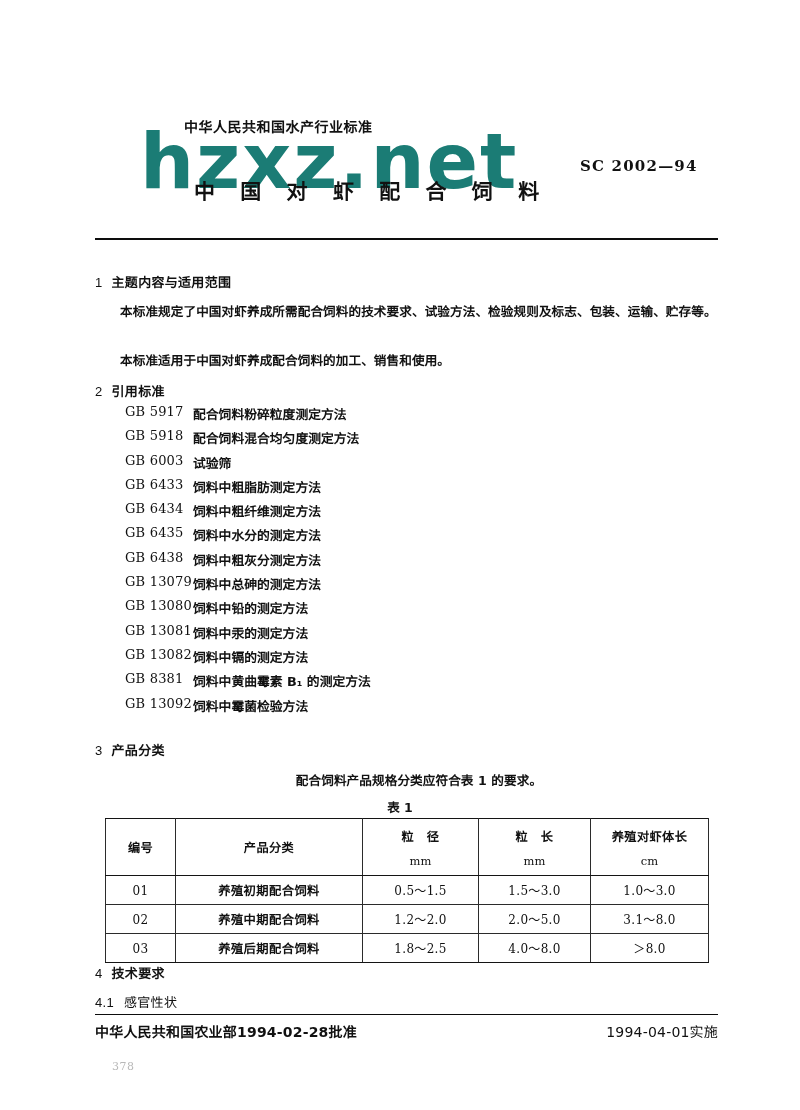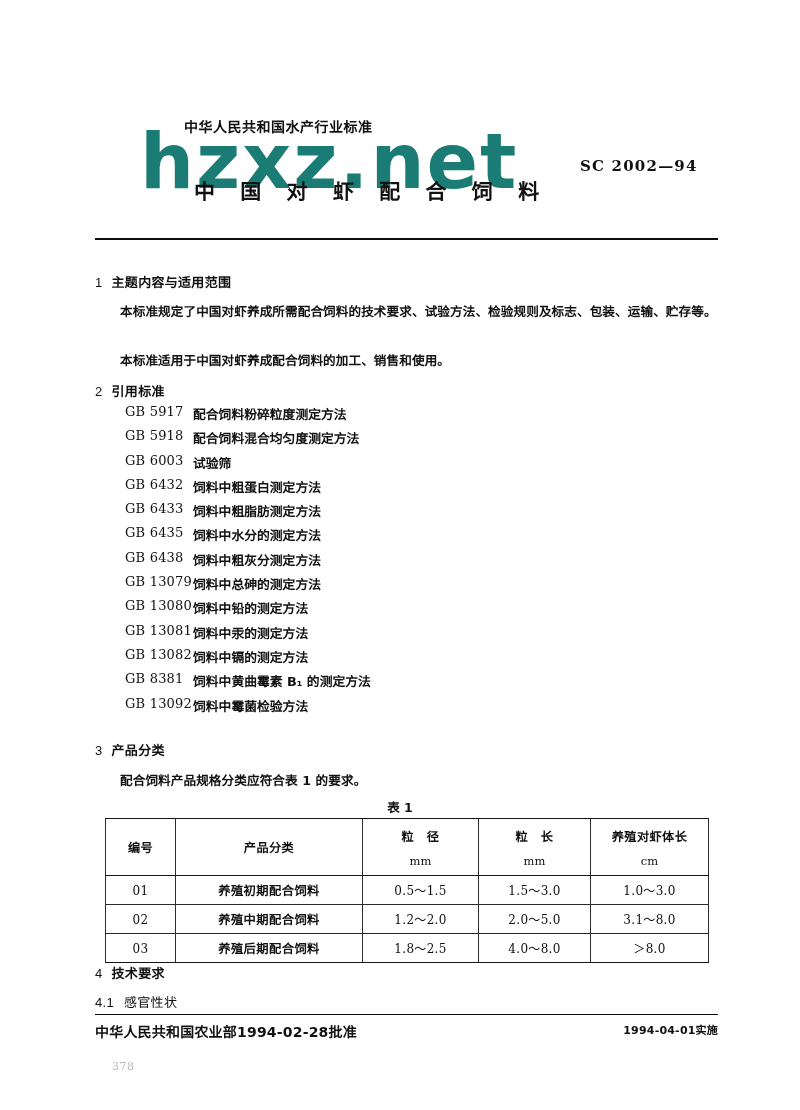--- a/index.html
+++ b/index.html
@@ -220,22 +220,22 @@
     font-size: 14px;
     font-weight: 700;
     letter-spacing: 0.2px;
     white-space: nowrap;
   }
   .foot-right {
     position: absolute;
     right: 82px;
     top: 1021px;
     font-family: "DejaVu Sans", sans-serif;
-    font-size: 11px;
-    font-weight: 700;
+    font-size: 14px;
+    font-weight: 400;
     letter-spacing: 0.2px;
     white-space: nowrap;
   }
   .page-num {
     position: absolute;
     left: 112px;
     top: 1060px;
     font-family: "DejaVu Serif", serif;
     font-size: 11px;
     color: #b8b8b8;
@@ -273,28 +273,28 @@
       </div>
       <div class="ref-row">
         <span class="ref-code">GB 5918</span>
         <span class="ref-name">配合饲料混合均匀度测定方法</span>
       </div>
       <div class="ref-row">
         <span class="ref-code">GB 6003</span>
         <span class="ref-name">试验筛</span>
       </div>
       <div class="ref-row">
-        <span class="ref-code">GB 6432</span>
-        <span class="ref-name">饲料中粗蛋白测定方法</span>
-      </div>
-      <div class="ref-row">
         <span class="ref-code">GB 6433</span>
         <span class="ref-name">饲料中粗脂肪测定方法</span>
       </div>
       <div class="ref-row">
+        <span class="ref-code">GB 6434</span>
+        <span class="ref-name">饲料中粗纤维测定方法</span>
+      </div>
+      <div class="ref-row">
         <span class="ref-code">GB 6435</span>
         <span class="ref-name">饲料中水分的测定方法</span>
       </div>
       <div class="ref-row">
         <span class="ref-code">GB 6438</span>
         <span class="ref-name">饲料中粗灰分测定方法</span>
       </div>
       <div class="ref-row">
         <span class="ref-code">GB 13079</span>
         <span class="ref-name">饲料中总砷的测定方法</span>
@@ -317,21 +317,21 @@
       </div>
       <div class="ref-row">
         <span class="ref-code">GB 13092</span>
         <span class="ref-name">饲料中霉菌检验方法</span>
       </div>
     </div>
 
   <div class="sec-head layer" style="left:95px; top:740px;">
     <span class="sec-num">3</span><span>产品分类</span>
   </div>
-  <div class="para layer" style="left:95px; top:768px; width:623px; text-indent:25px;">配合饲料产品规格分类应符合表 1 的要求。</div>
+  <div class="para layer" style="left:95px; top:768px; width:623px; text-indent:25px;text-align:center;">配合饲料产品规格分类应符合表 1 的要求。</div>
 
   <div class="table-caption layer">表 1</div>
 
   <table class="spec-table layer">
     <colgroup>
       <col style="width:70px">
       <col style="width:187px">
       <col style="width:116px">
       <col style="width:112px">
       <col style="width:118px">

